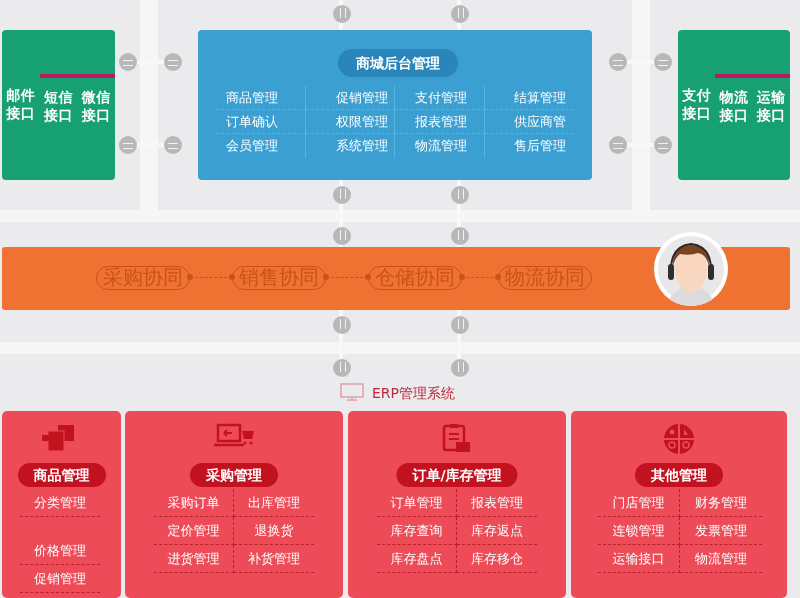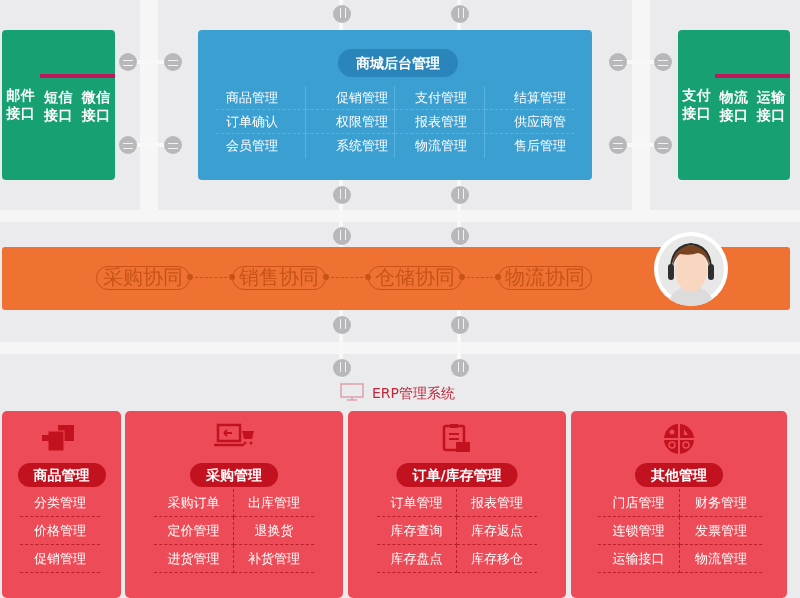--- a/index.html
+++ b/index.html
@@ -168,21 +168,21 @@
       <rect x="6" y="8" width="16" height="20" fill="#c3121f" stroke="#ec4b57" stroke-width="1"></rect>
       <rect x="0" y="12" width="8" height="6" fill="#c3121f"></rect>
     </svg>
   </span>
   <div class="red-title">商品管理</div>
   <div class="red-list" style="left:18px;width:80px;">
     <div class="red-row">
         <div class="red-cell" style="width:80px;">分类管理</div>
       </div>
     <div class="red-row">
-        <div class="red-cell" style="width:80px;">价格管理</div>
+        <div class="red-cell" style="width:80px;margin-top:20px;">价格管理</div>
       </div>
     <div class="red-row">
         <div class="red-cell" style="width:80px;">促销管理</div>
       </div>
   </div>
 </div>
 
 <div class="red-panel" style="left:125px;width:218px;">
   <span class="red-icon">
     <svg width="44" height="26" viewBox="0 0 44 26">

